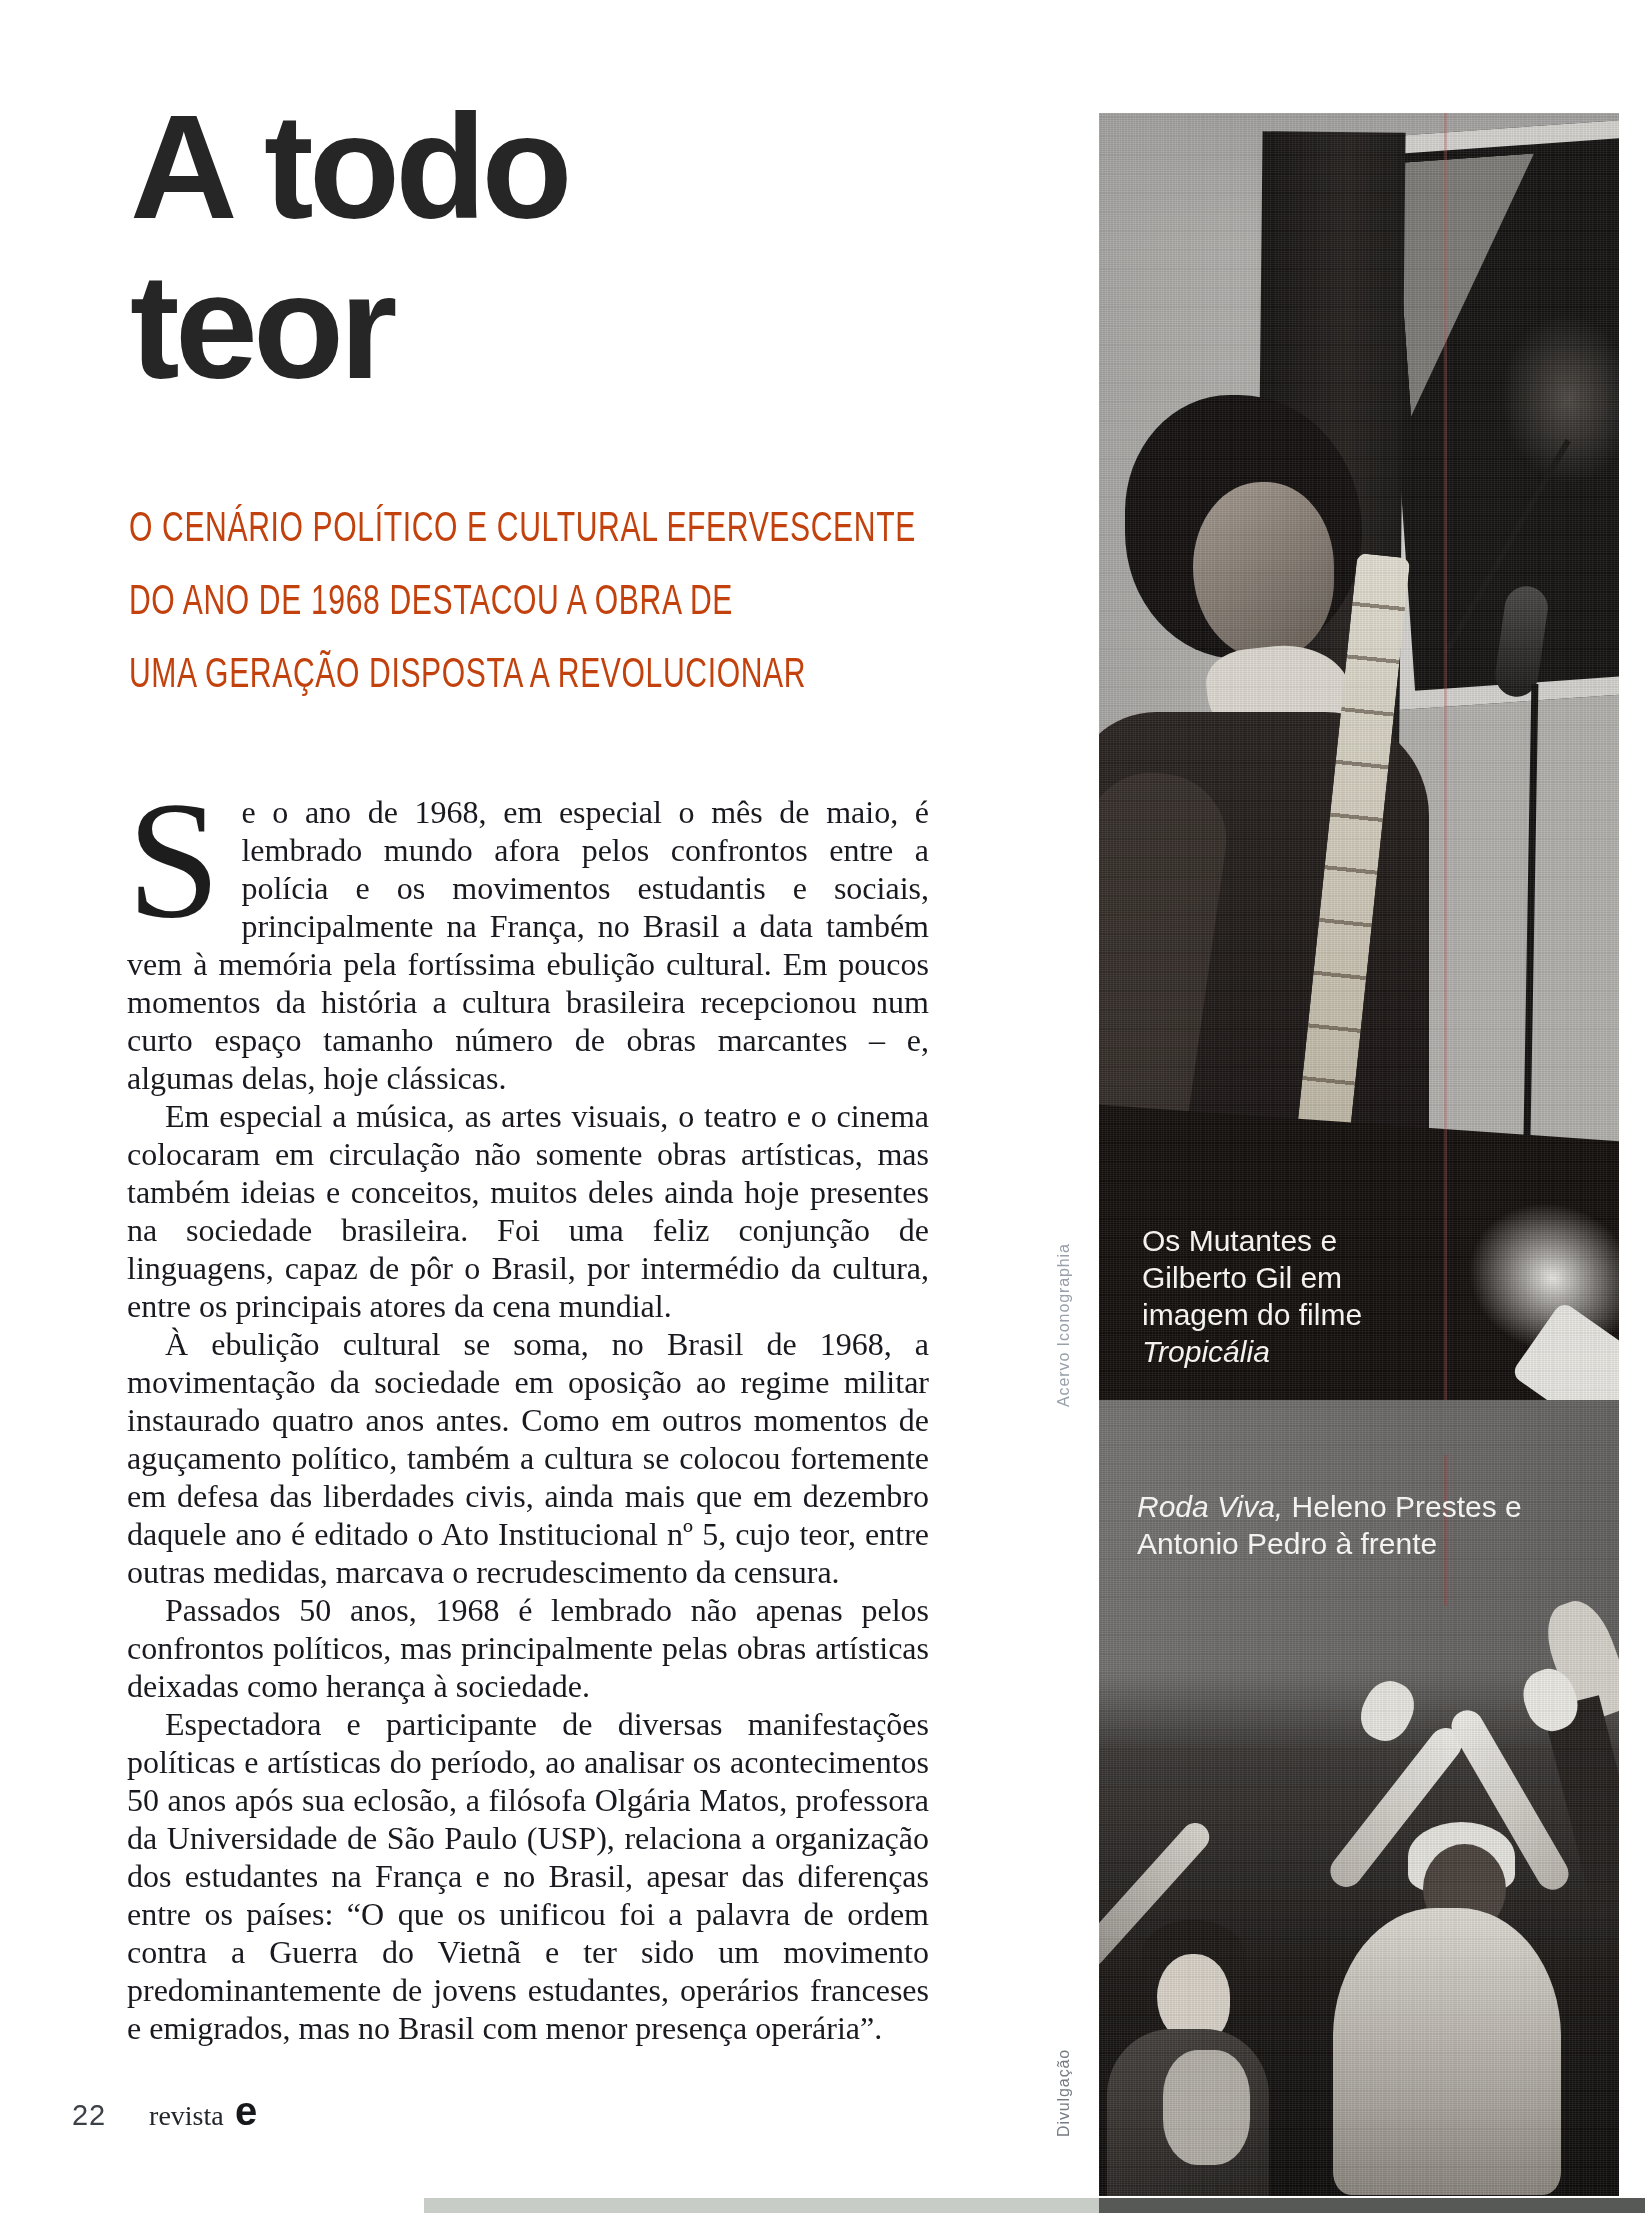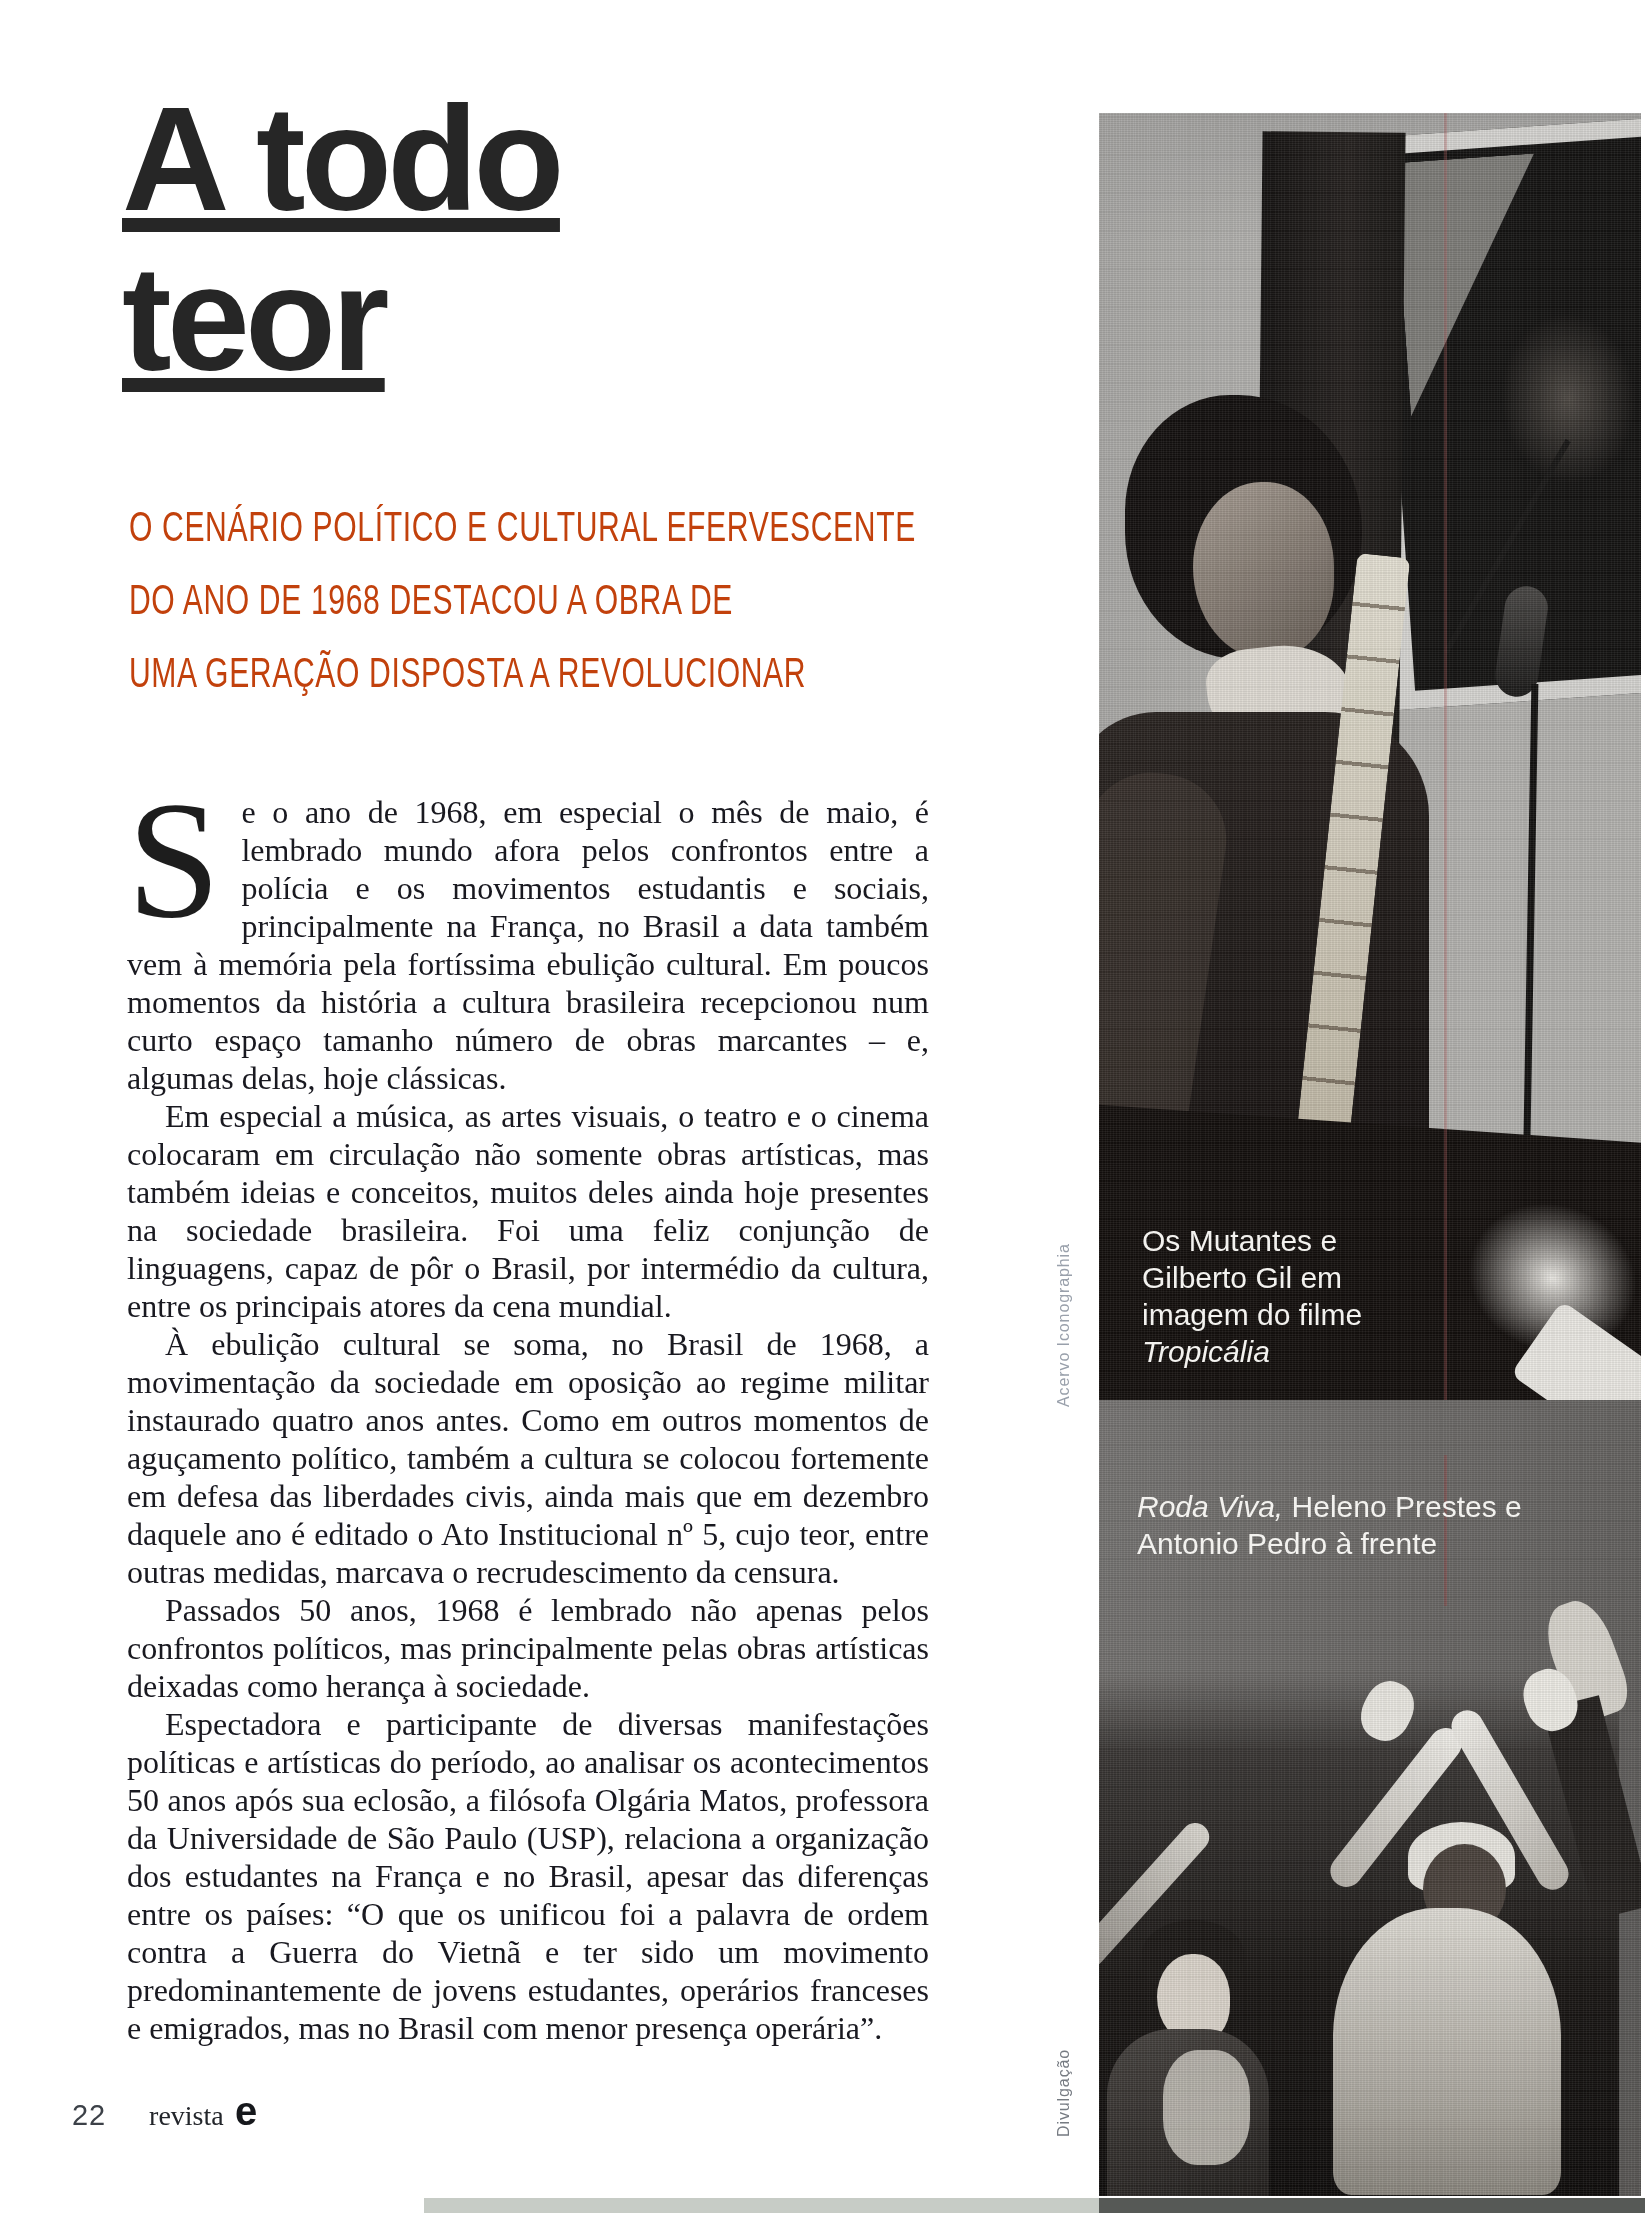--- a/index.html
+++ b/index.html
@@ -25,21 +25,21 @@
     font-family:"Liberation Serif",serif;font-size:32px;line-height:38px;
     color:#191920;text-align:justify;
   }
   .body-copy p{margin:0;}
   .body-copy p.indent{text-indent:38px;}
   .dropcap{
     float:left;font-family:"Liberation Serif",serif;font-weight:400;
     font-size:168px;line-height:102px;padding:15px 21px 7.5px 0;color:#1d1d1d;
   }
   
-  .photo{position:absolute;left:1099px;overflow:hidden;padding-left:22px;}
+  .photo{position:absolute;left:1099px;overflow:hidden;}
   #photo1{top:113px;width:520px;height:1287px;background:#b2b1ae;}
   #photo2{top:1400px;width:520px;height:796px;
     background:linear-gradient(115deg,#767472 0%,#6b6967 40%,#585654 100%);}
   .photo .shape{position:absolute;}
   .grain{
     position:absolute;left:0;top:0;width:100%;height:100%;
     background-image:
       repeating-linear-gradient(0deg, rgba(255,255,255,.05) 0 0.9px, rgba(0,0,0,.05) 0.9px 1.9px),
       repeating-linear-gradient(90deg, rgba(255,255,255,.04) 0 0.9px, rgba(0,0,0,.04) 0.9px 2.8px);
   }
@@ -62,21 +62,21 @@
   .footer .pagenum{font-size:29px;color:#3c4148;letter-spacing:0.9px;}
   .footer .mag{font-family:"Liberation Serif",serif;font-size:28px;color:#23262b;margin-left:43px;}
   .footer .logo-e{font-family:"Liberation Sans",sans-serif;font-weight:bold;font-size:40px;color:#16181c;margin-left:11.3px;}
   
   .bottom-strip{position:absolute;left:424px;top:2198px;width:1221px;height:16px;background:#c7ccc6;}
   .bottom-strip-dark{position:absolute;left:1099px;top:2198px;width:546px;height:16px;background:#565956;}
 </style>
 </head>
 <body>
 
-<h1 class="title" style="margin:0;text-decoration:underline;">
+<h1 class="title" style="margin:8px;">
   <div>A todo</div>
   <div>teor</div>
 </h1>
 
 <div class="deck">
   <div>O CENÁRIO POLÍTICO E CULTURAL EFERVESCENTE</div>
   <div>DO ANO DE 1968 DESTACOU A OBRA DE</div>
   <div>UMA GERAÇÃO DISPOSTA A REVOLUCIONAR</div>
 </div>
 

